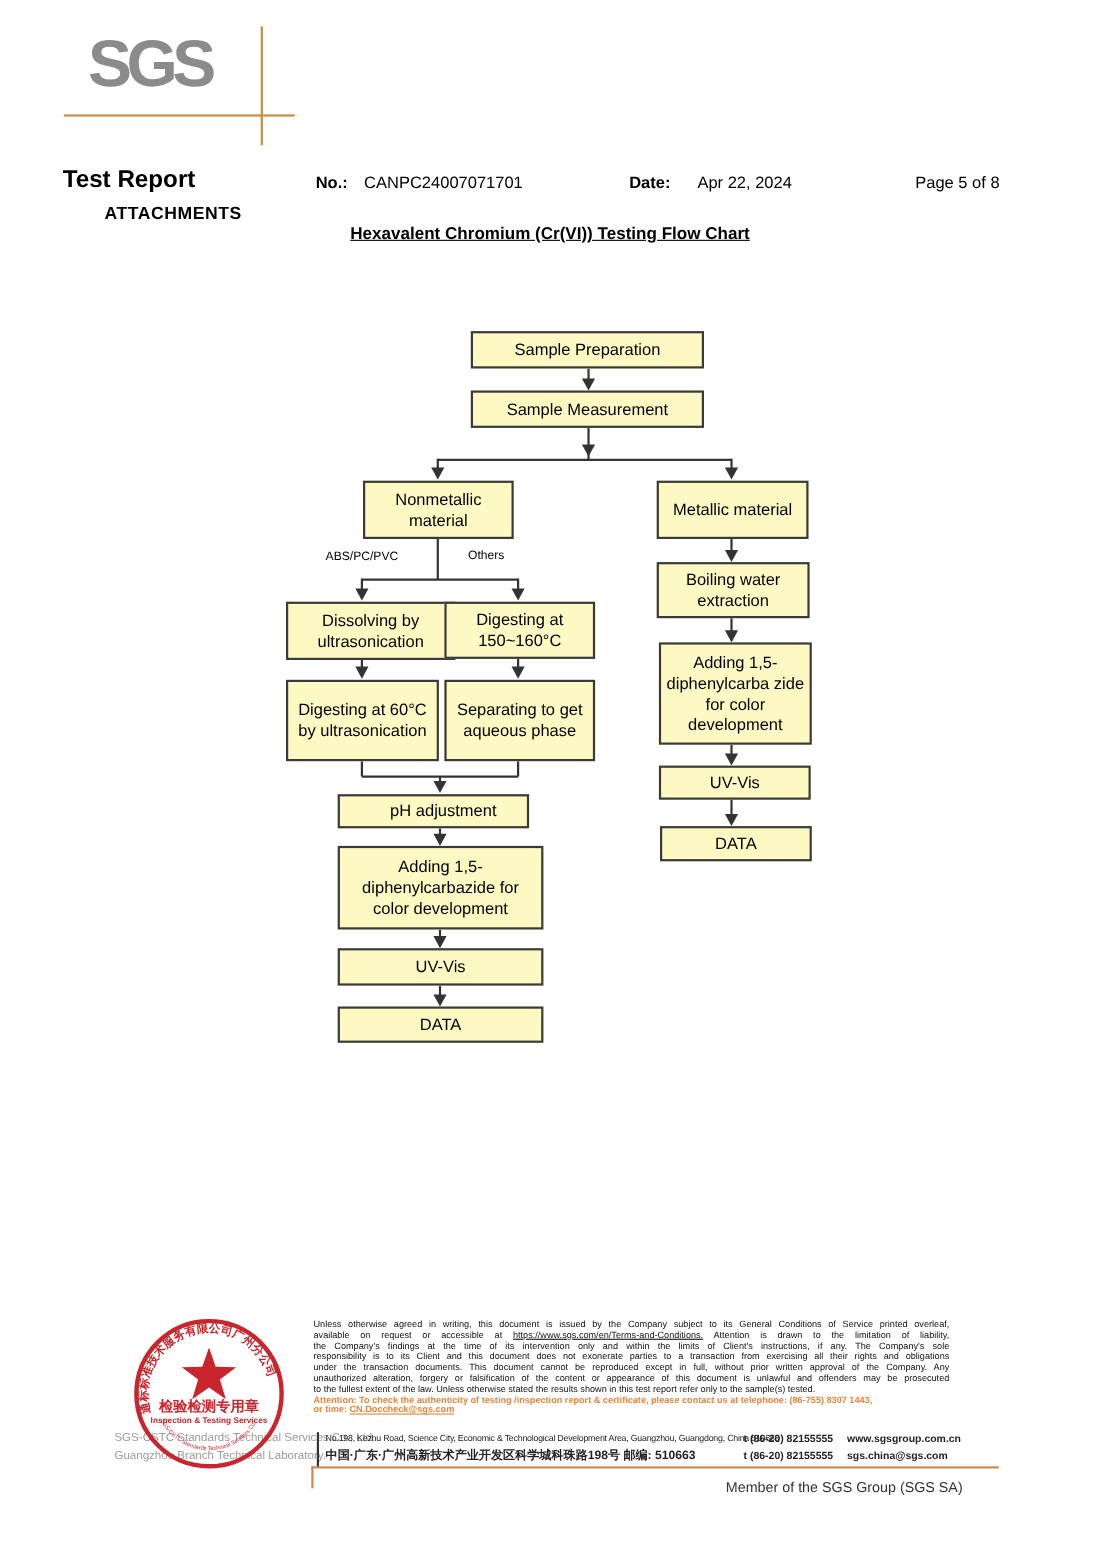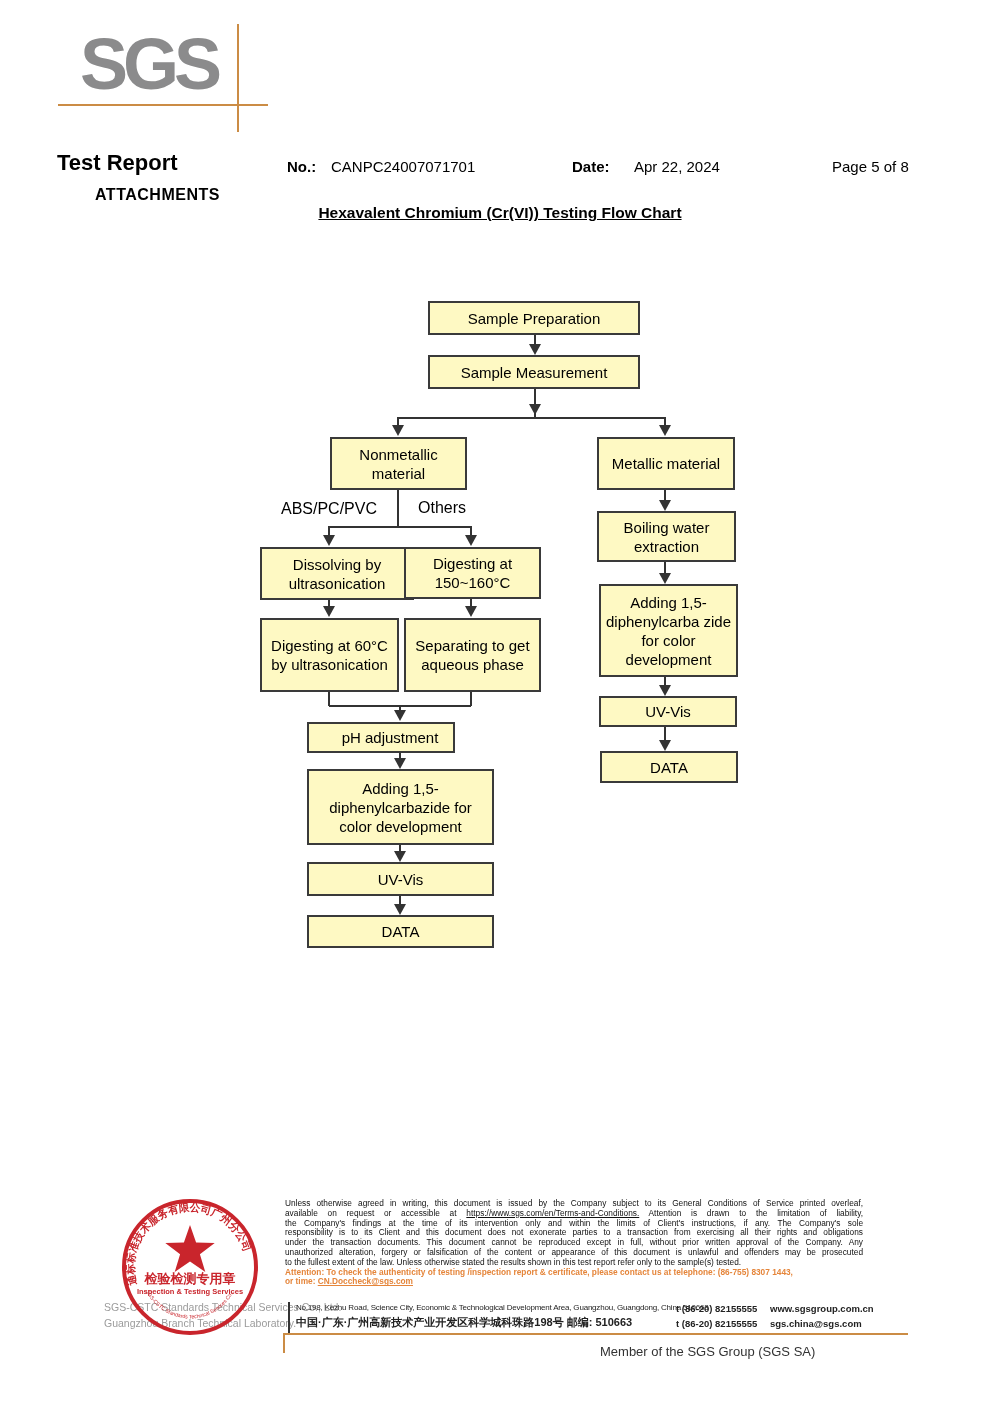--- a/index.html
+++ b/index.html
@@ -2,49 +2,49 @@
 <html><head>
 <meta charset="utf-8">
 <style>
   html,body{margin:0;padding:0;background:#fff;}
   .page{
     position:relative; width:1000px; height:1415px; background:#fff;
     font-family:"Liberation Sans", sans-serif; color:#000; overflow:hidden;
   }
   .abs{position:absolute;}
   
-  .logo-text{font-weight:bold; color:#8b8b8c; font-size:72px; letter-spacing:-5px; line-height:1;}
+  .logo-text{font-weight:bold; color:#8b8b8c; font-size:60px; letter-spacing:-5px; line-height:1;}
   .logo-hline{background:#cb8c45; height:2px;}
   .logo-vline{background:#cb8c45; width:2px;}
   .report-title{font-size:22px; font-weight:bold;}
   .attach{font-size:16px; font-weight:bold; letter-spacing:0.5px;}
   .hrow{font-size:15px;}
   .b{font-weight:bold;}
   .chart-title{font-size:15.5px; font-weight:bold; text-align:center; width:1000px;}
   
   .fbox{
     position:absolute; border:2px solid #3a3a3a; background:#fef9c3;
     display:flex; align-items:center; justify-content:center;
     text-align:center; font-size:15px; line-height:19px; padding:1px 4px; box-sizing:border-box;
   }
-  .flabel{position:absolute; font-size:16px;}
+  .flabel{position:absolute; font-size:11px;}
   svg text{font-family:"Liberation Sans", sans-serif;}
   
   .legal{font-size:8.3px; line-height:9.8px; color:#111;}
   .legal .jline{text-align:justify; text-align-last:justify;}
   .legal .jline.no-just{text-align-last:left;}
   .legal a, .ul{text-decoration:underline; color:inherit;}
   .attention{color:#e5853a; font-weight:bold; font-size:8.3px; line-height:9.8px;}
   .gray-co{color:#9b9b9b; font-size:10.5px; line-height:16px;}
   .addr-en{font-size:8px; letter-spacing:-0.2px; color:#222; white-space:nowrap;}
   .addr-cn{font-size:11px; font-weight:bold; color:#222; white-space:nowrap;}
   .addr-col{font-size:9.5px; color:#222; white-space:nowrap;font-weight:bold;}
   .vrule-black{width:2px; background:#333;}
   .orange-rule{background:#cb8c45;}
-  .member{font-size:13px; color:#333; text-align:left;}
+  .member{font-size:13px; color:#333; text-align:center;}
 </style>
 </head>
 <body>
 
 <div class="page">
 
   <div class="abs logo-text" style="left:80px; top:28px;">SGS</div>
   <div class="abs logo-hline" style="left:58px; top:104px; width:210px;"></div>
   <div class="abs logo-vline" style="left:237px; top:24px; height:108px;"></div>
 
@@ -112,21 +112,21 @@
 
   <div class="flabel" style="left:268px; top:500px; width:122px; text-align:center;">ABS/PC/PVC</div>
   <div class="flabel" style="left:406px; top:499px; width:72px; text-align:center;">Others</div>
 
   <div class="fbox" style="left:260px; top:547px; width:154px; height:53px;">Dissolving by ultrasonication</div>
   <div class="fbox" style="left:404px; top:547px; width:137px; height:52px;">Digesting at 150~160°C</div>
 
   <div class="fbox" style="left:260px; top:618px; width:139px; height:74px;">Digesting at 60°C by ultrasonication</div>
   <div class="fbox" style="left:404px; top:618px; width:137px; height:74px;">Separating to get aqueous phase</div>
 
-  <div class="fbox" style="left:307px; top:722px; width:148px; height:31px;padding-left:22px;">pH adjustment</div>
+  <div class="fbox" style="left:307px; top:722px; width:174px; height:31px;padding-left:22px;">pH adjustment</div>
   <div class="fbox" style="left:307px; top:769px; width:187px; height:76px;">Adding 1,5-diphenylcarbazide for color development</div>
   <div class="fbox" style="left:307px; top:862px; width:187px; height:34px;">UV-Vis</div>
   <div class="fbox" style="left:307px; top:915px; width:187px; height:33px;">DATA</div>
 
   <div class="fbox" style="left:597px; top:511px; width:139px; height:51px;">Boiling water extraction</div>
   <div class="fbox" style="left:599px; top:584px; width:139px; height:93px;">Adding 1,5-diphenylcarba zide for color development</div>
   <div class="fbox" style="left:599px; top:696px; width:138px; height:31px;">UV-Vis</div>
   <div class="fbox" style="left:600px; top:751px; width:138px; height:32px;">DATA</div>
 
   <div class="abs gray-co" style="left:104px; top:1299px;">

